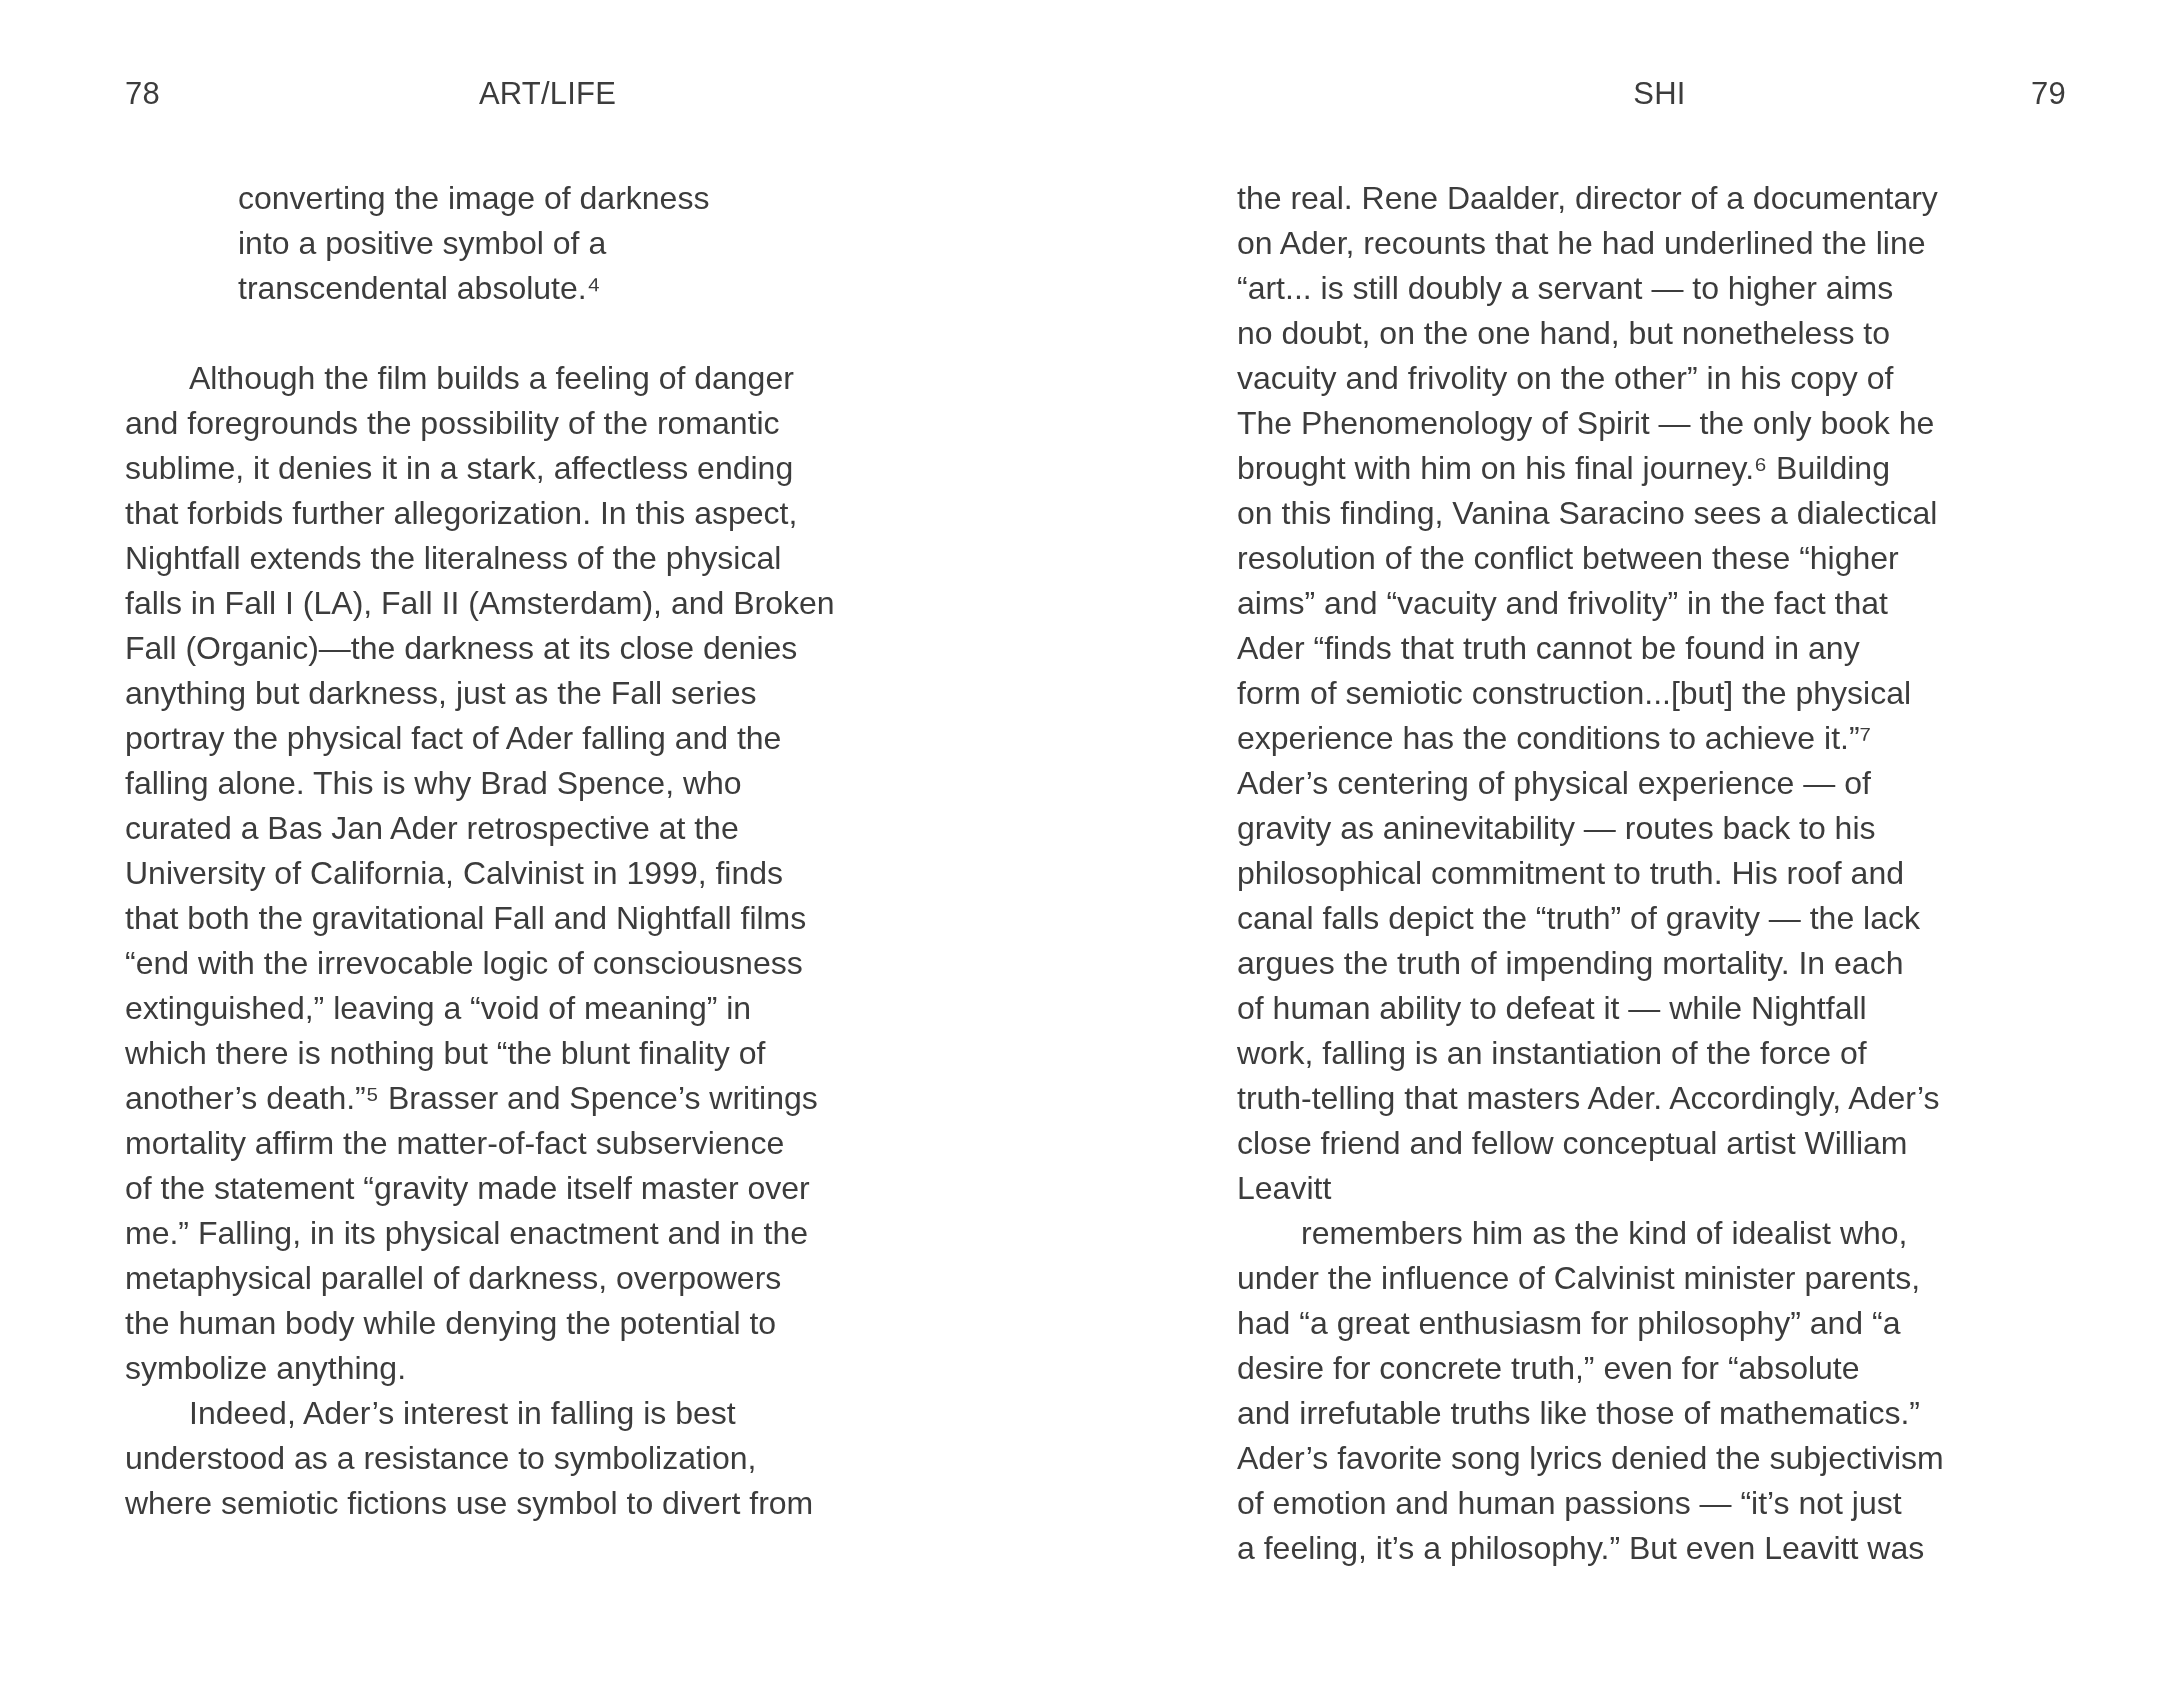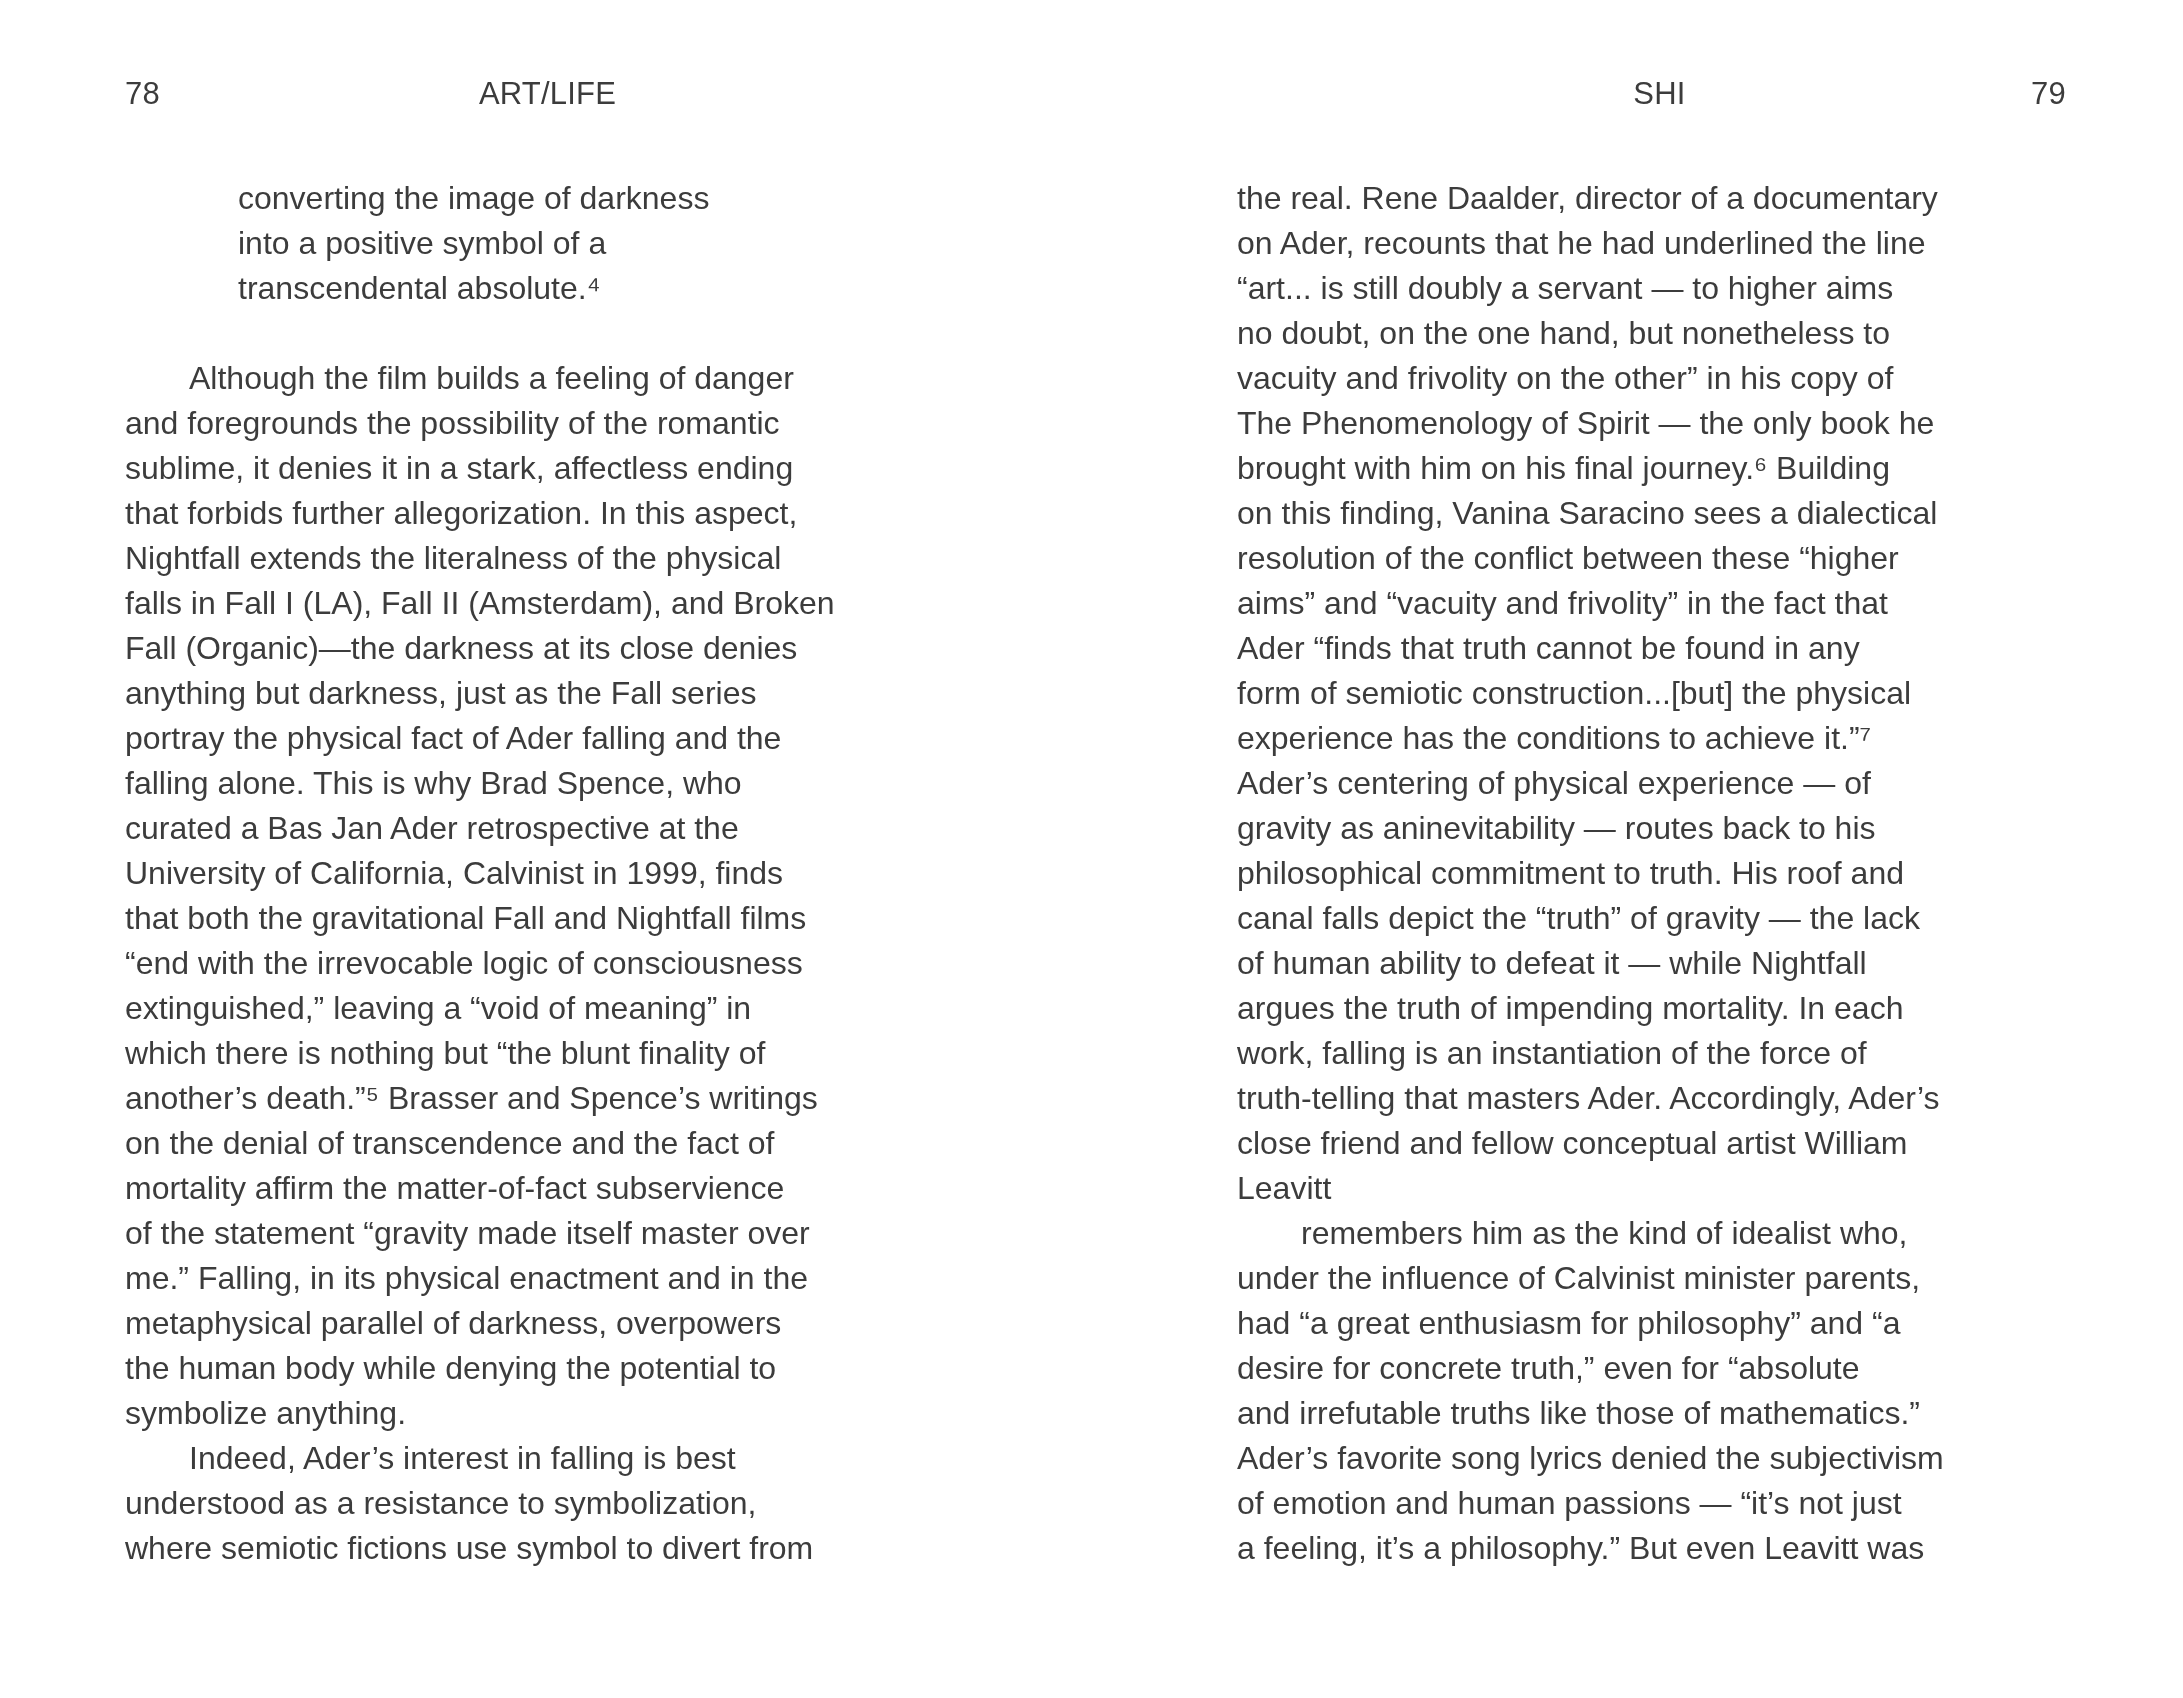--- a/index.html
+++ b/index.html
@@ -88,21 +88,20 @@
           <div class="line">anything but darkness, just as the Fall series</div>
           <div class="line">portray the physical fact of Ader falling and the</div>
           <div class="line">falling alone. This is why Brad Spence, who</div>
           <div class="line">curated a Bas Jan Ader retrospective at the</div>
           <div class="line">University of California, Calvinist in 1999, finds</div>
           <div class="line">that both the gravitational Fall and Nightfall films</div>
           <div class="line">“end with the irrevocable logic of consciousness</div>
           <div class="line">extinguished,” leaving a “void of meaning” in</div>
           <div class="line">which there is nothing but “the blunt finality of</div>
           <div class="line">another’s death.”⁵ Brasser and Spence’s writings</div>
-          <div class="line">on the denial of transcendence and the fact of</div>
           <div class="line">mortality affirm the matter-of-fact subservience</div>
           <div class="line">of the statement “gravity made itself master over</div>
           <div class="line">me.” Falling, in its physical enactment and in the</div>
           <div class="line">metaphysical parallel of darkness, overpowers</div>
           <div class="line">the human body while denying the potential to</div>
           <div class="line">symbolize anything.</div>
         </div>
         <div class="block block-para">
           <div class="line">  Indeed, Ader’s interest in falling is best</div>
           <div class="line">understood as a resistance to symbolization,</div>
@@ -128,22 +127,22 @@
           <div class="line">on this finding, Vanina Saracino sees a dialectical</div>
           <div class="line">resolution of the conflict between these “higher</div>
           <div class="line">aims” and “vacuity and frivolity” in the fact that</div>
           <div class="line">Ader “finds that truth cannot be found in any</div>
           <div class="line">form of semiotic construction...[but] the physical</div>
           <div class="line">experience has the conditions to achieve it.”⁷</div>
           <div class="line">Ader’s centering of physical experience — of</div>
           <div class="line">gravity as aninevitability — routes back to his</div>
           <div class="line">philosophical commitment to truth. His roof and</div>
           <div class="line">canal falls depict the “truth” of gravity — the lack</div>
+          <div class="line">argues the truth of impending mortality. In each</div>
           <div class="line">of human ability to defeat it — while Nightfall</div>
-          <div class="line">argues the truth of impending mortality. In each</div>
           <div class="line">work, falling is an instantiation of the force of</div>
           <div class="line">truth-telling that masters Ader. Accordingly, Ader’s</div>
           <div class="line">close friend and fellow conceptual artist William</div>
           <div class="line">Leavitt</div>
         </div>
         <div class="block block-para">
           <div class="line">  remembers him as the kind of idealist who,</div>
           <div class="line">under the influence of Calvinist minister parents,</div>
           <div class="line">had “a great enthusiasm for philosophy” and “a</div>
           <div class="line">desire for concrete truth,” even for “absolute</div>

